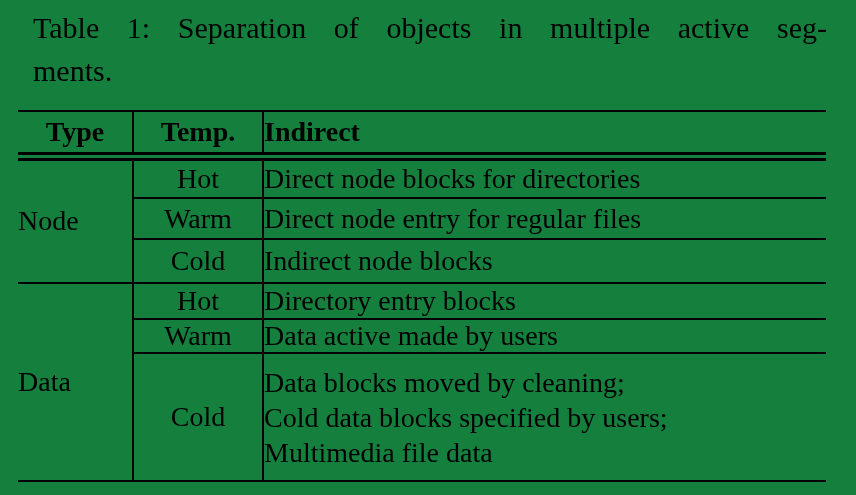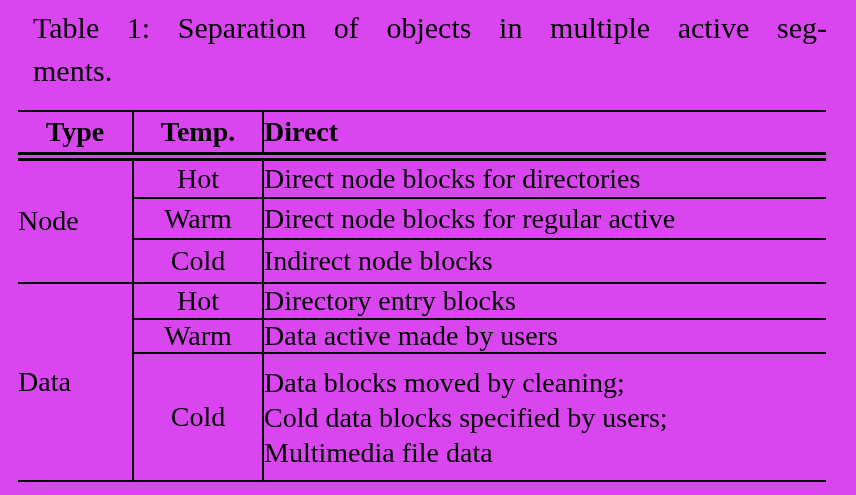--- a/index.html
+++ b/index.html
@@ -4,21 +4,21 @@
 <style>
   html, body {
     margin: 0;
     padding: 0;
     background: #ffffff;
   }
   .page {
     position: relative;
     width: 856px;
     height: 495px;
-    background: #d946ef;
+    background: #15803d;
     color: #000000;
     font-family: "Liberation Serif", "DejaVu Serif", serif;
     overflow: hidden;
   }
   .caption {
     position: absolute;
     left: 33px;
     top: 6px;
     width: 794px;
     font-size: 30px;
@@ -104,32 +104,32 @@
   <table class="sep-table">
     <colgroup>
       <col class="c-type">
       <col class="c-temp">
       <col class="c-obj">
     </colgroup>
     <thead>
       <tr>
         <th class="th-type">Type</th>
         <th class="th-temp v-line">Temp.</th>
-        <th class="th-obj v-line">Direct</th>
+        <th class="th-obj v-line">Indirect</th>
       </tr>
     </thead>
     <tbody>
       <tr class="r-node-hot">
         <td class="td-type td-type-node" rowspan="3">Node</td>
         <td class="td-temp v-line">Hot</td>
         <td class="td-obj v-line">Direct node blocks for directories</td>
       </tr>
       <tr class="r-node-warm">
         <td class="td-temp v-line">Warm</td>
-        <td class="td-obj v-line">Direct node blocks for regular active</td>
+        <td class="td-obj v-line">Direct node entry for regular files</td>
       </tr>
       <tr class="r-node-cold">
         <td class="td-temp v-line">Cold</td>
         <td class="td-obj v-line">Indirect node blocks</td>
       </tr>
       <tr class="r-data-hot">
         <td class="td-type" rowspan="3">Data</td>
         <td class="td-temp v-line">Hot</td>
         <td class="td-obj v-line">Directory entry blocks</td>
       </tr>

